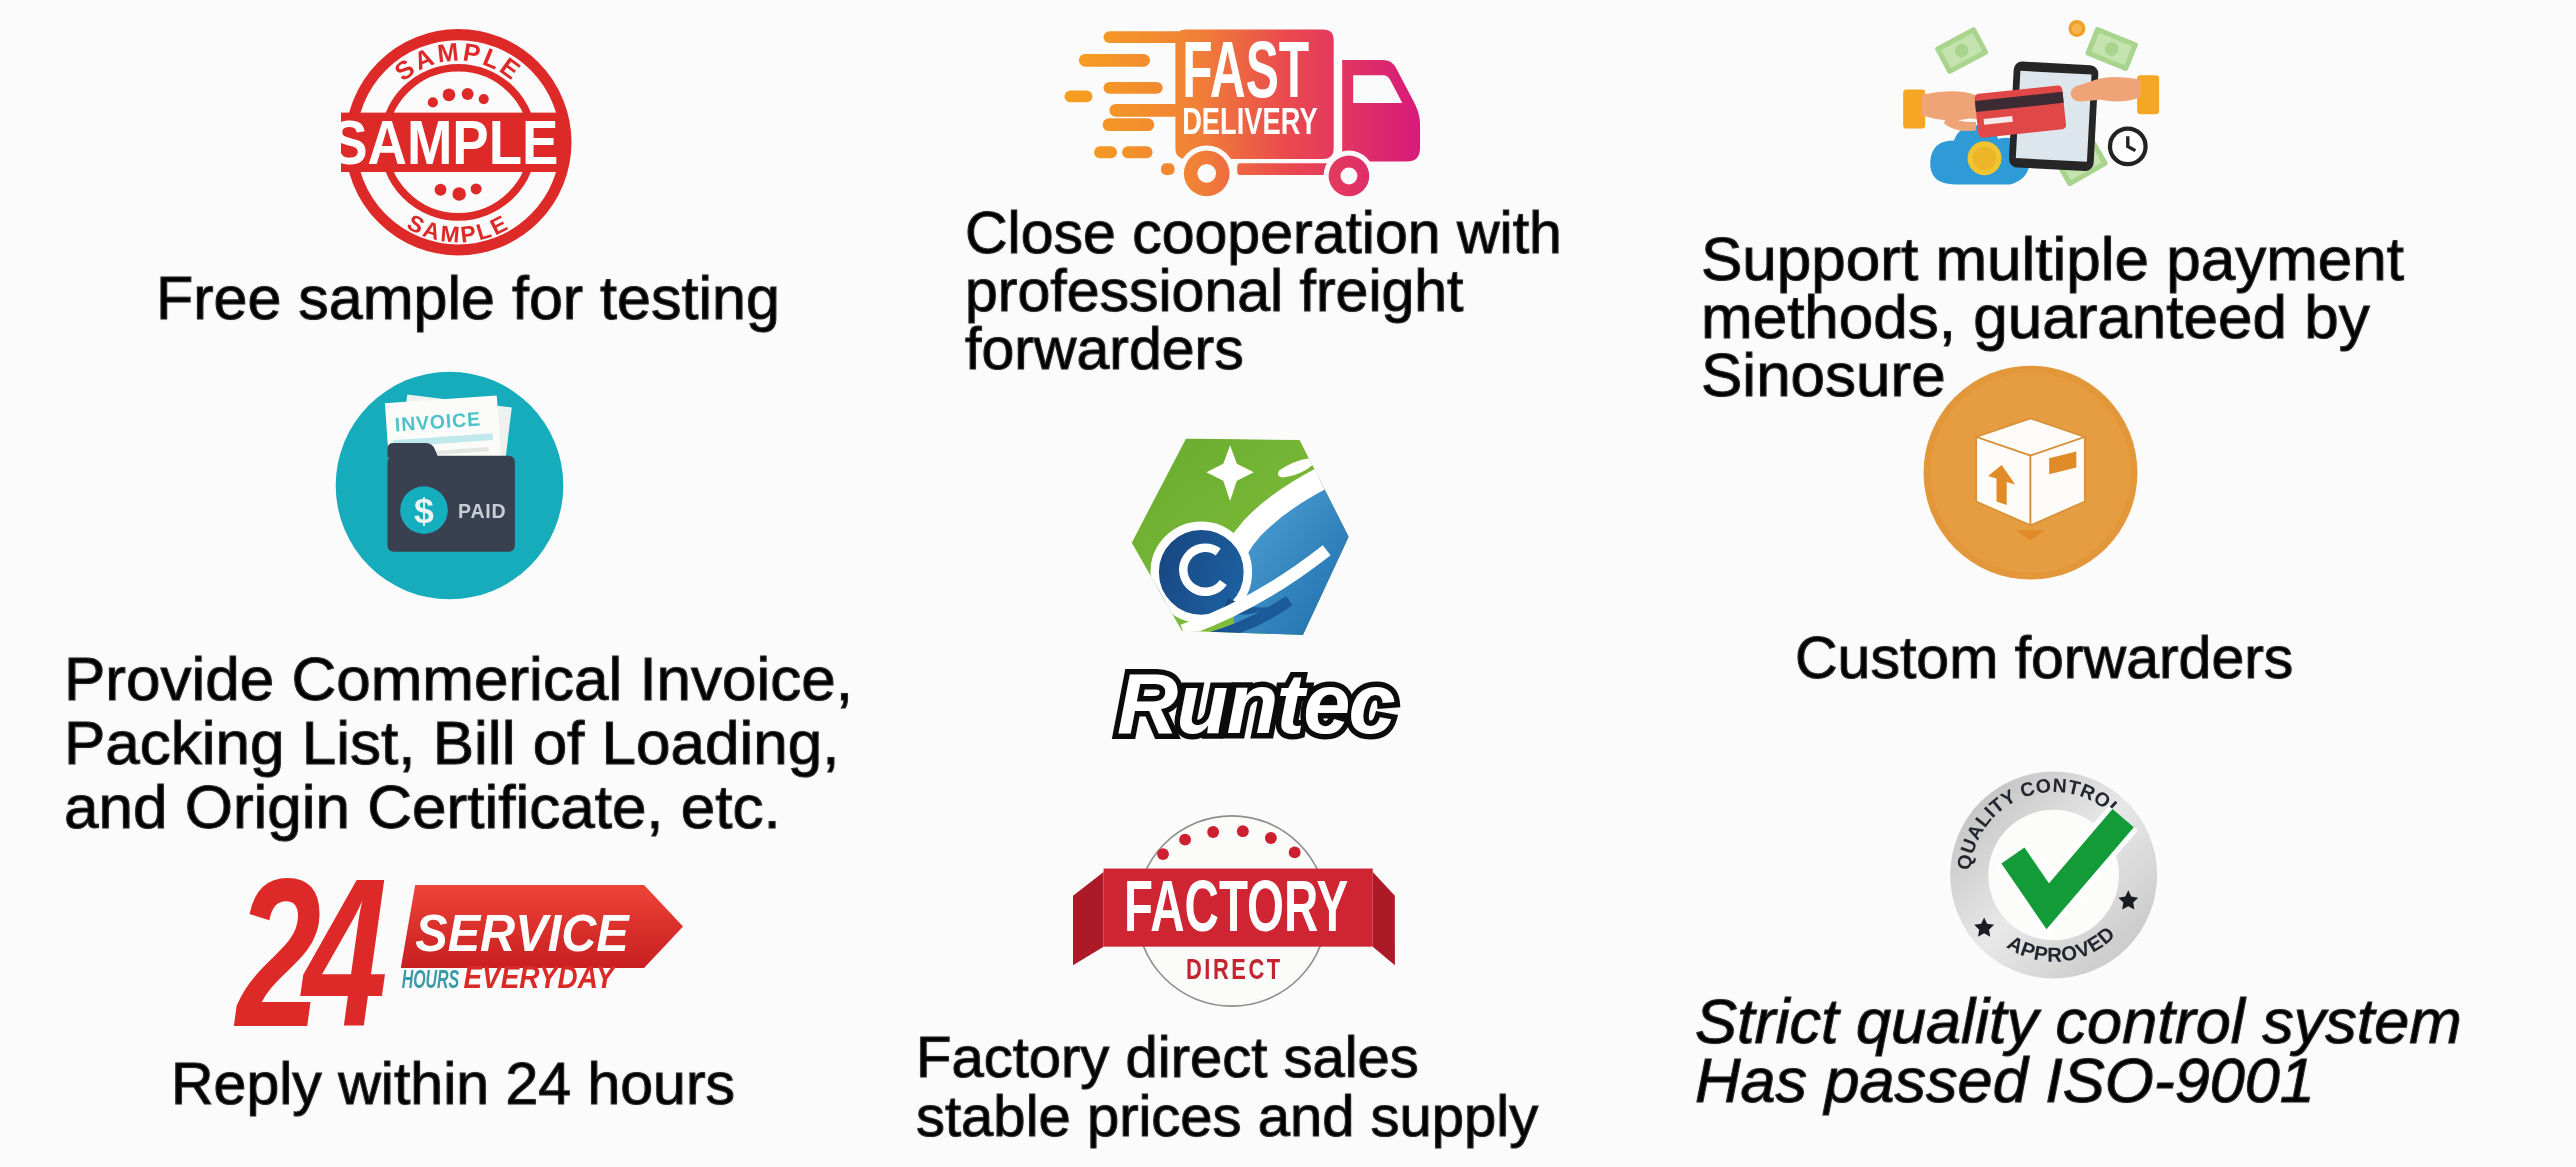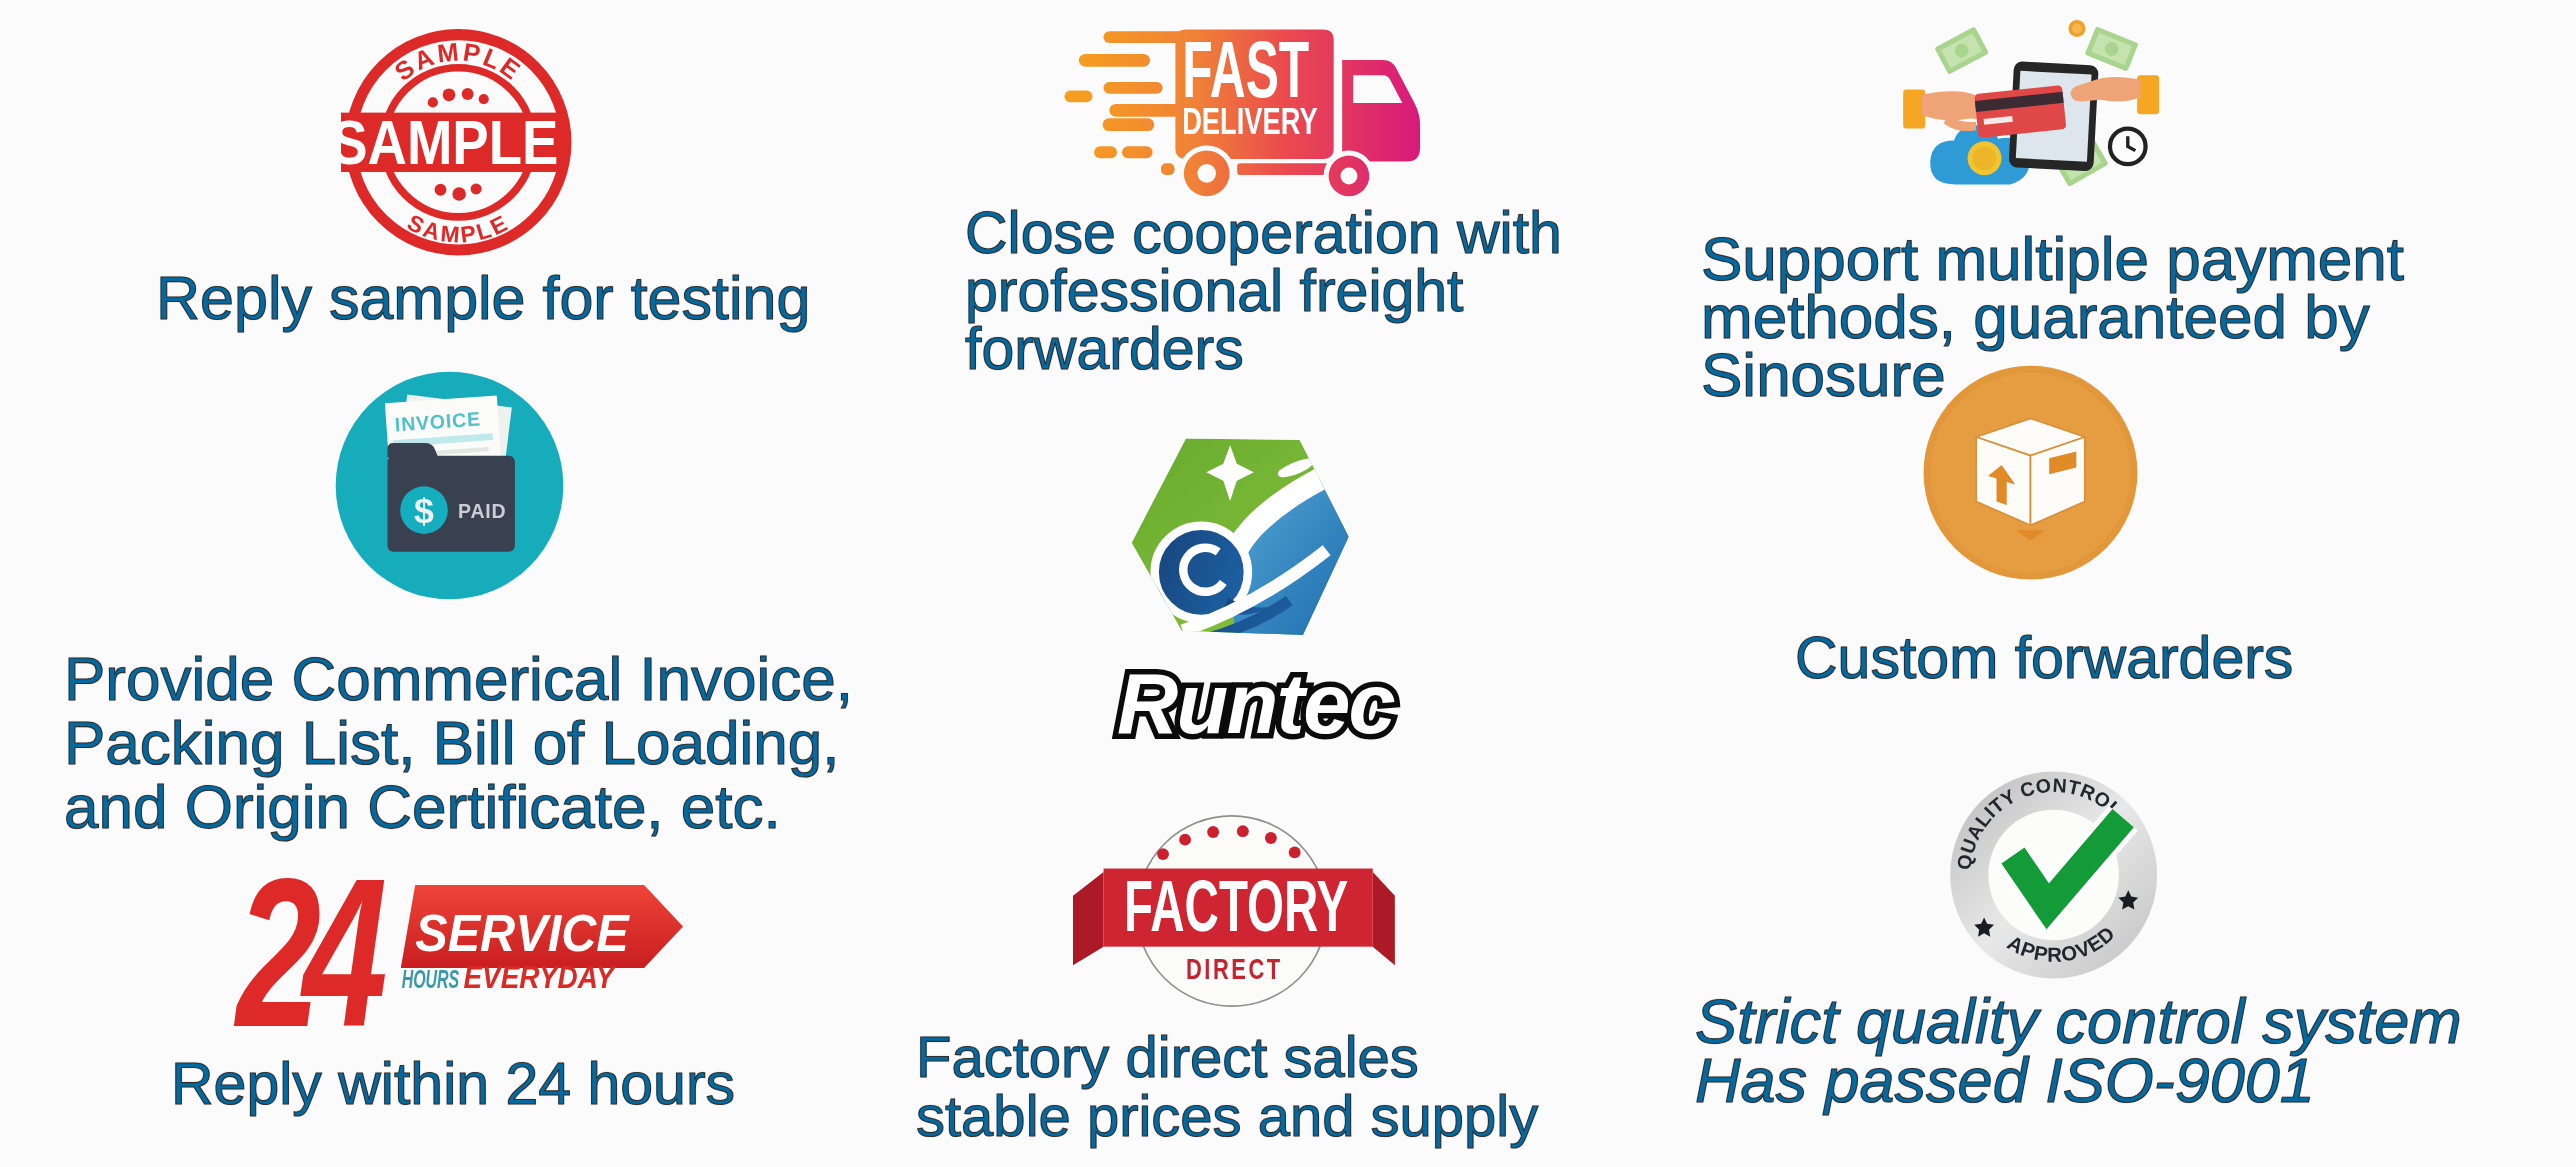--- a/index.html
+++ b/index.html
@@ -1,23 +1,23 @@
 <!DOCTYPE html>
 <html style="font-size:13.6px"><head>
 <meta charset="utf-8">
 <style>
   html,body{margin:0;padding:0;}
   body{width:2576px;height:1168px;background:#fbfbfb;font-family:"Liberation Sans",sans-serif;overflow:hidden;position:relative;}
-  .cap{position:absolute;color:#0369a1;font-size:56px;letter-spacing:0px;-webkit-text-stroke:1.1px #2e2e2e;text-shadow:0 0 1.7px rgba(45,45,45,.45);}
+  .cap{position:absolute;color:#000000;font-size:56px;letter-spacing:0px;-webkit-text-stroke:1.1px #2e2e2e;text-shadow:0 0 1.7px rgba(45,45,45,.45);}
   .abs{position:absolute;}
 </style>
 </head>
 <body>
 
-<div class="cap" id="t1" style="left:156px;top:263px;font-size:61px;">Reply sample for testing</div>
+<div class="cap" id="t1" style="left:156px;top:263px;font-size:61px;">Free sample for testing</div>
 <div class="cap" id="t2" style="left:64px;top:607px;font-size:62px;line-height:64px;margin-top:40px;">Provide Commerical Invoice,<br>Packing List, Bill of Loading,<br>and Origin Certificate, etc.</div>
 <div class="cap" id="t3" style="left:171px;top:1050px;font-size:59px;">Reply within 24 hours</div>
 
 <div class="cap" id="t4" style="left:965px;top:204px;font-size:59px;line-height:58px;">Close cooperation with<br>professional freight<br>forwarders</div>
 <div class="cap" id="t5" style="left:916px;top:1027px;font-size:58px;line-height:59px;">Factory direct sales<br>stable prices and supply</div>
 
 <div class="cap" id="t6" style="left:1701px;top:193px;font-size:62px;line-height:58px;margin-top:37px;">Support multiple payment<br>methods, guaranteed by<br>Sinosure</div>
 <div class="cap" id="t7" style="left:1795px;top:624px;font-size:59px;">Custom forwarders</div>
 <div class="cap" id="t8" style="left:1695px;top:992px;font-size:63px;line-height:59px;font-style:italic;">Strict quality control system<br>Has passed ISO-9001</div>
 

